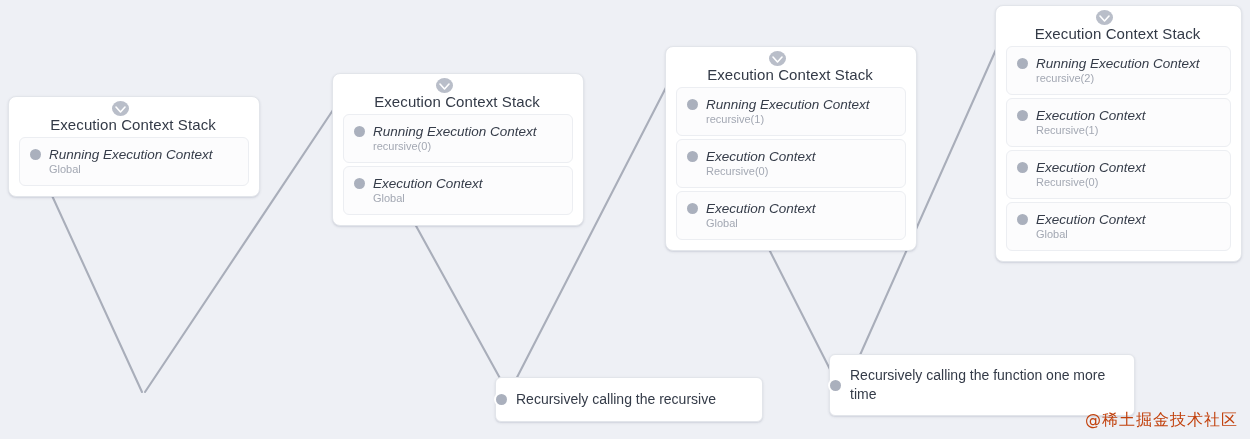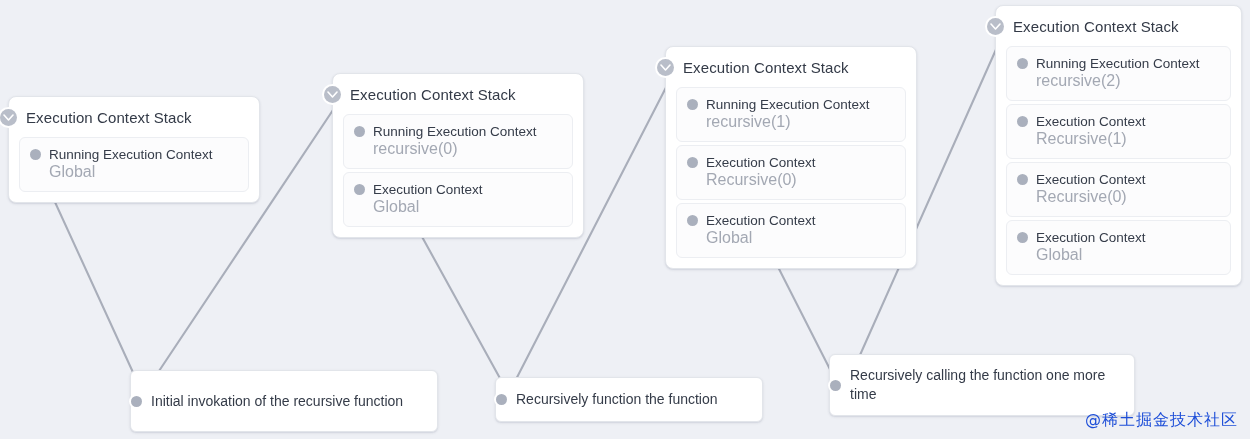--- a/index.html
+++ b/index.html
@@ -37,20 +37,21 @@
     border-radius: 8px;
     box-shadow: 0 1px 3px rgba(30,40,70,0.10), 0 1px 1px rgba(30,40,70,0.05);
     box-sizing: border-box;
   }
   .stack-head {
     display: flex;
     align-items: center;
     height: 32px;
     padding: 0 10px 0 8px;
     margin-top: 4px;
+    flex-direction: column;
   }
   .toggle-icon {
     width: 17px;
     height: 17px;
     min-width: 17px;
     border-radius: 50%;
     background: #b9bec9;
     margin-left: -17px;
     margin-right: 9px;
     position: relative;
@@ -86,23 +87,24 @@
     min-width: 11px;
     border-radius: 50%;
     background: #aab0bd;
     margin-right: 8px;
   }
   .ctx-title {
     font-size: 13.5px;
     color: #353c49;
     font-weight: 500;
     white-space: nowrap;
+    font-style: italic;
   }
   .ctx-sub {
-    font-size: 16px;
+    font-size: 11px;
     color: #a3a8b3;
     margin-top: 1px;
     margin-left: 19px;
     white-space: nowrap;
   }
 
   
   .caption-box {
     position: absolute;
     z-index: 2;
@@ -127,21 +129,21 @@
     line-height: 19px;
   }
 
   
   .watermark {
     position: absolute;
     z-index: 3;
     right: 12px;
     bottom: 8px;
     font-size: 16px;
-    color: #1d4ed8;
+    color: #c2410c;
     font-family: "DejaVu Sans", sans-serif;
     letter-spacing: 1px;
     white-space: nowrap;
   }
 </style>
 </head>
 <body>
 
 <div id="canvas">
 
@@ -277,28 +279,24 @@
       <div class="ctx-card">
         <div class="ctx-row">
           <span class="node-dot"></span>
           <span class="ctx-title">Execution Context</span>
         </div>
         <div class="ctx-sub">Global</div>
       </div>
     </div>
   </div>
 
-  <div class="caption-box" style="left:130px; top:370px; width:308px; height:62px;">
-    <span class="node-dot"></span>
-    <span class="caption-text">Initial invokation of the recursive function</span>
-  </div>
 
   <div class="caption-box" style="left:495px; top:377px; width:268px; height:45px;">
     <span class="node-dot"></span>
-    <span class="caption-text">Recursively function the function</span>
+    <span class="caption-text">Recursively calling the recursive</span>
   </div>
 
   <div class="caption-box" style="left:829px; top:354px; width:306px; height:62px;">
     <span class="node-dot"></span>
     <span class="caption-text">Recursively calling the function one more time</span>
   </div>
 
   <div class="watermark">@稀土掘金技术社区</div>
 </div>
 

